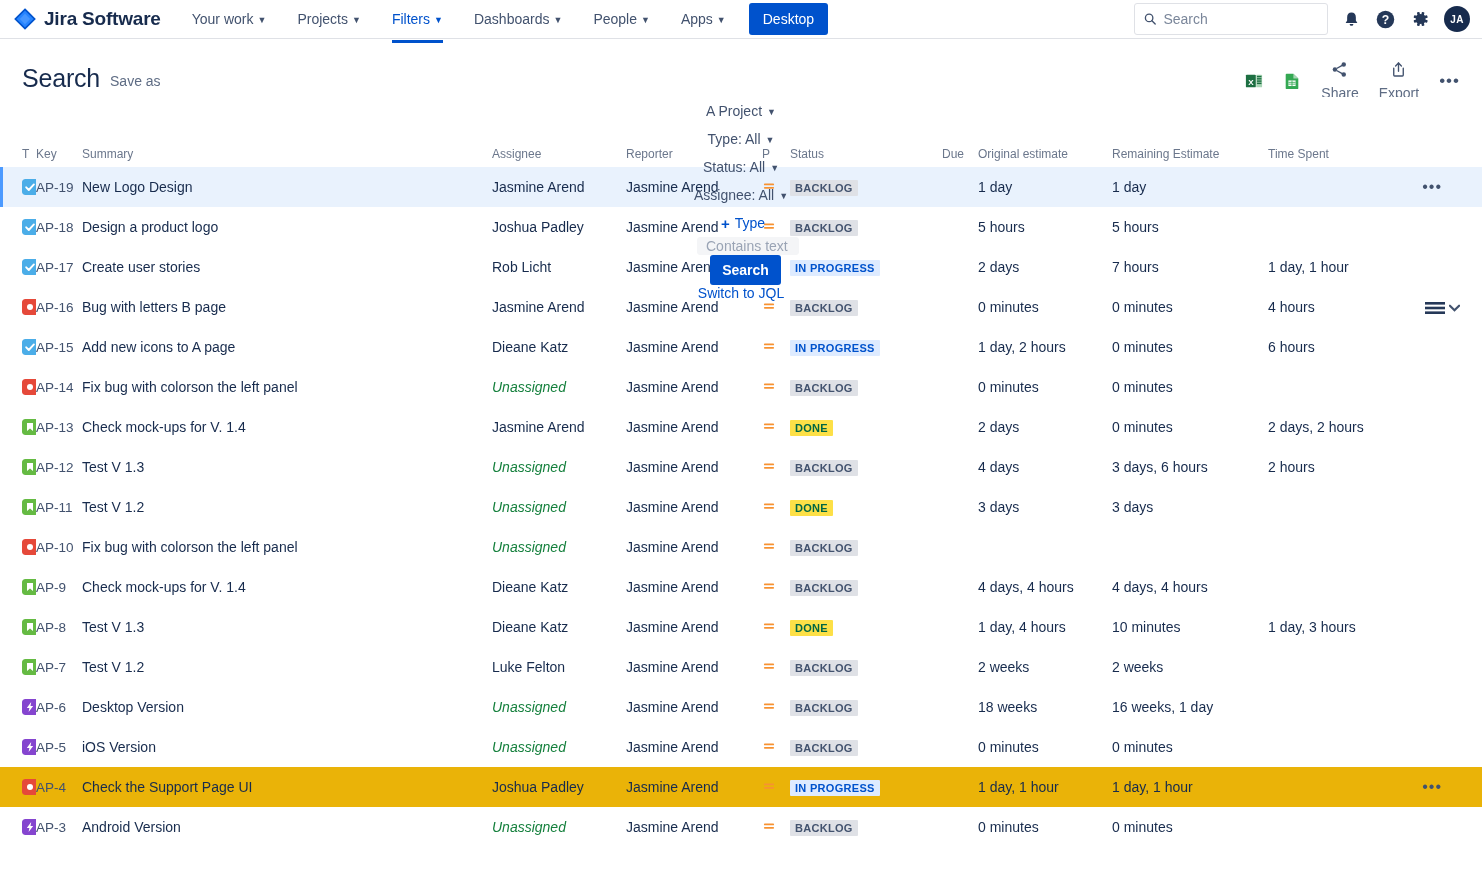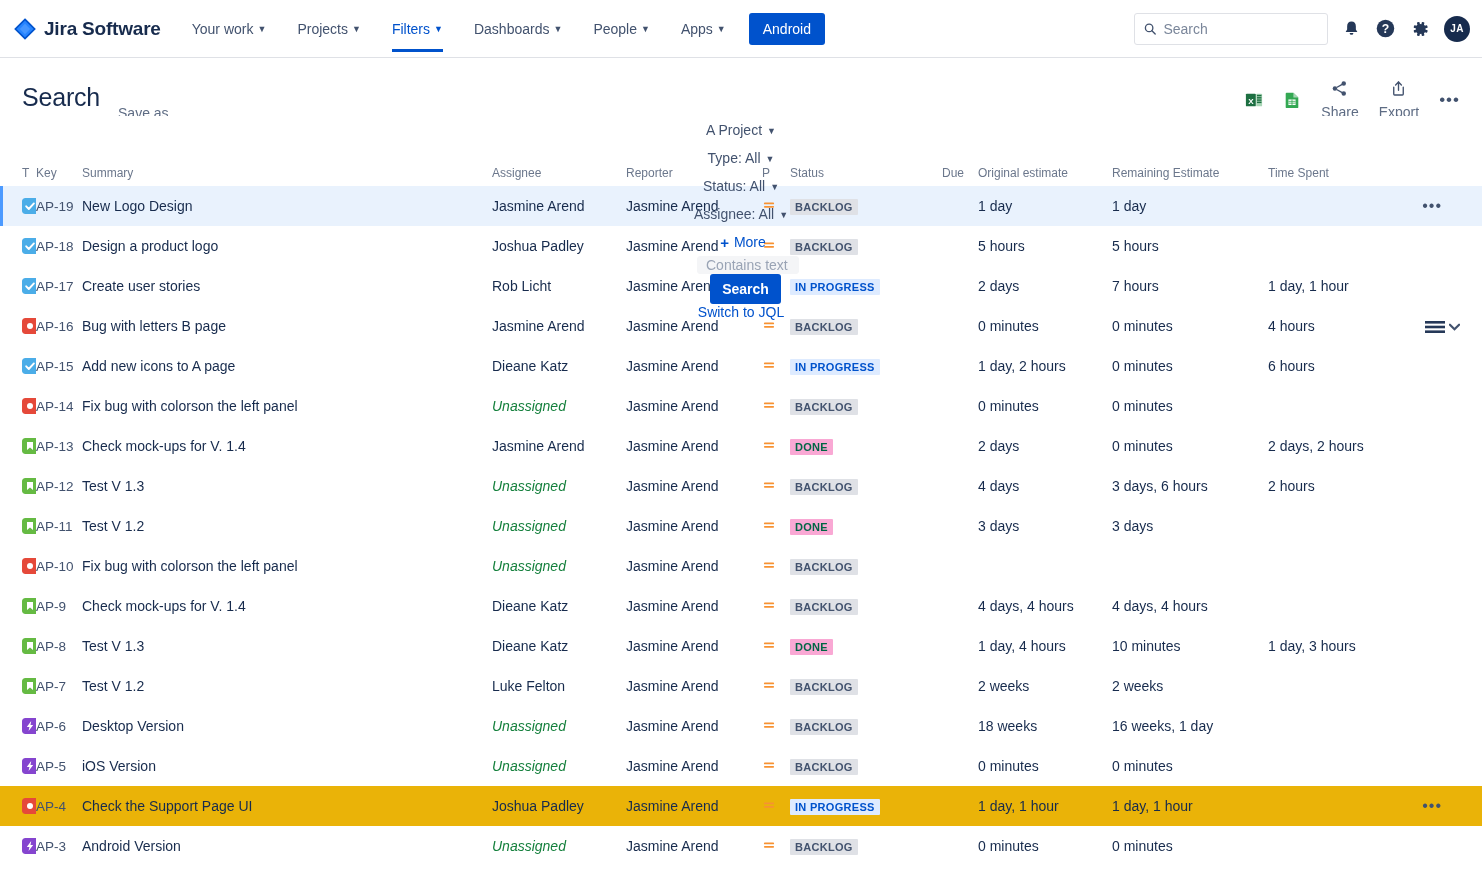--- a/index.html
+++ b/index.html
@@ -6,21 +6,21 @@
   html, body {
     width: 1482px; height: 879px;
     background: #fff;
     font-family: "Liberation Sans", sans-serif;
     color: #42526e;
     overflow: hidden;
   }
 
   
   .topnav {
-    height: 58px;
+    height: 39px;
     display: flex; align-items: center;
     border-bottom: 1px solid #dfe1e6;
     padding: 0 12px 0 14px;
     position: relative;
   }
   .brand { display: flex; align-items: center; gap: 8px; margin-right: 22px; }
   .brand-mark { width: 22px; height: 22px; flex: 0 0 22px; }
   .brand-text {
     font-size: 19px; font-weight: bold; color: #172b4d; letter-spacing: -0.2px;
   }
@@ -72,22 +72,22 @@
   .page-head {
     display: flex; align-items: center;
     padding: 20px 22px 0 22px;
     height: 58px;
   }
   .page-title {
     font-size: 25px; color: #172b4d; font-weight: normal;
     letter-spacing: -0.2px;
   }
   .save-as {
-    margin-left: 18px; font-size: 14px; color: #5e6c84; cursor: pointer;
-    position: relative; top: 16px;
+    margin-left: 10px; font-size: 14px; color: #5e6c84; cursor: pointer;
+    position: relative; top: 3px;
   }
   .head-actions {
     margin-left: auto; display: flex; align-items: center; gap: 20px;
     position: relative; top: 3px;
   }
   .head-action {
     display: flex; align-items: center; gap: 7px;
     font-size: 14px; color: #5e6c84; cursor: pointer; flex-direction: column;
   }
   .icon-only { cursor: pointer; display: flex; align-items: center; }
@@ -179,21 +179,21 @@
   .type-icon { width: 16px; height: 16px; border-radius: 3px; display: block; }
 
   .badge {
     display: inline-block;
     font-size: 11px; font-weight: bold; letter-spacing: 0.3px;
     padding: 2px 5px; border-radius: 1px;
     text-transform: uppercase;
   }
   .badge.backlog  { background: #dfe1e6; color: #42526e; }
   .badge.progress { background: #deebff; color: #0052cc; }
-  .badge.done     { background: #f9a8d4; color: #006644; }
+  .badge.done     { background: #fde047; color: #006644; }
 
   .row-dots {
     float: right; margin-right: 40px;
     letter-spacing: 1px; font-size: 16px; color: #42526e;
     line-height: 0.6; cursor: pointer;
   }
 </style>
 </head>
 <body>
 
@@ -227,21 +227,21 @@
     <div class="navitem">
       <span>People</span>
       <span class="caret">▼</span>
     </div>
     <div class="navitem">
       <span>Apps</span>
       <span class="caret">▼</span>
     </div>
   </div>
 
-  <button class="create-btn">Android</button>
+  <button class="create-btn">Desktop</button>
 
   <div class="nav-right">
     <div class="searchbox">
       <svg width="14" height="14" viewBox="0 0 16 16">
         <circle cx="6.6" cy="6.6" r="4.8" fill="none" stroke="#42526e" stroke-width="1.7"></circle>
         <line x1="10.2" y1="10.2" x2="14.4" y2="14.4" stroke="#42526e" stroke-width="1.7" stroke-linecap="round"></line>
       </svg>
       <input type="text" placeholder="Search" style="">
     </div>
     <span class="nav-icon">
@@ -330,21 +330,21 @@
   <div class="filter-pill">
     <span>Status: All</span>
     <span class="caret">▼</span>
   </div>
   <div class="filter-pill">
     <span>Assignee: All</span>
     <span class="caret">▼</span>
   </div>
   <div class="more-btn">
     <span class="plus">+</span>
-    <span>More</span>
+    <span>Type</span>
   </div>
   <input class="contains-input" type="text" placeholder="Contains text" style="">
   <button class="search-btn">Search</button>
   <span class="jql-link">Switch to JQL</span>
   <span class="view-toggle">
     <svg width="20" height="14" viewBox="0 0 20 14">
       <rect x="0" y="1" width="20" height="2.6" fill="#253858"></rect>
       <rect x="0" y="5.7" width="20" height="2.6" fill="#253858"></rect>
       <rect x="0" y="10.4" width="20" height="2.6" fill="#253858"></rect>
     </svg>

